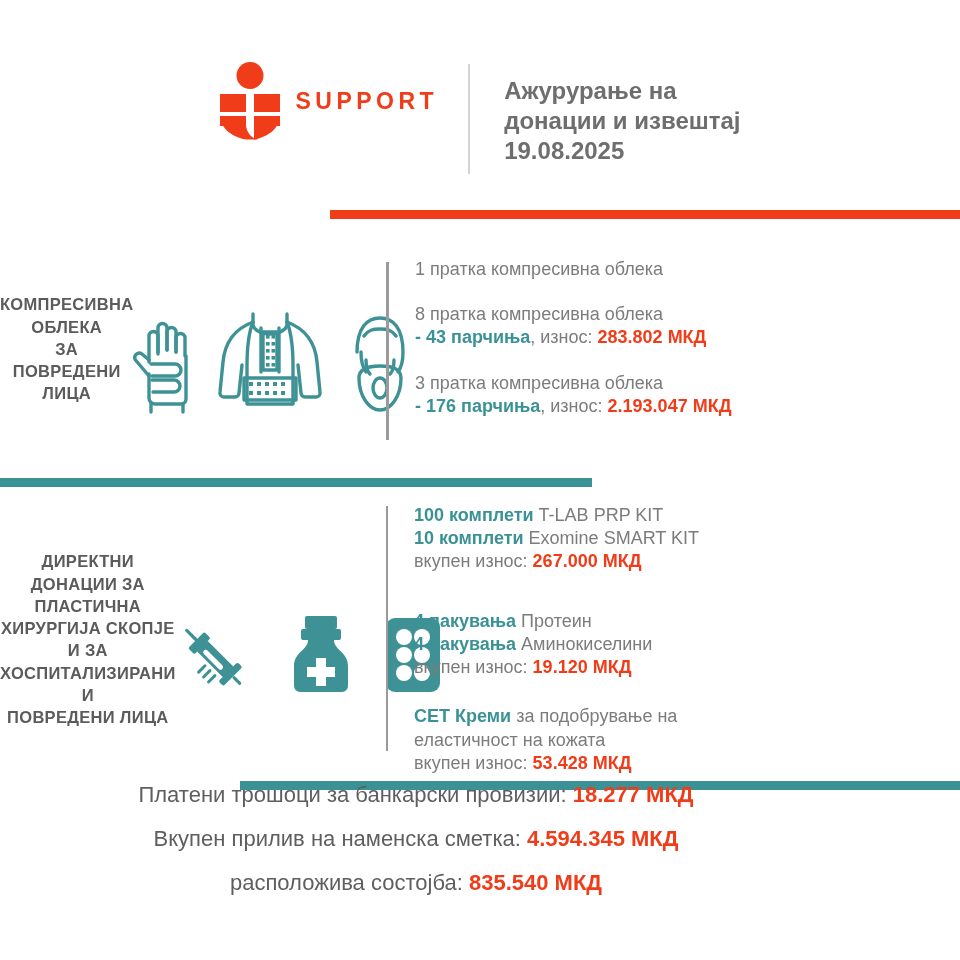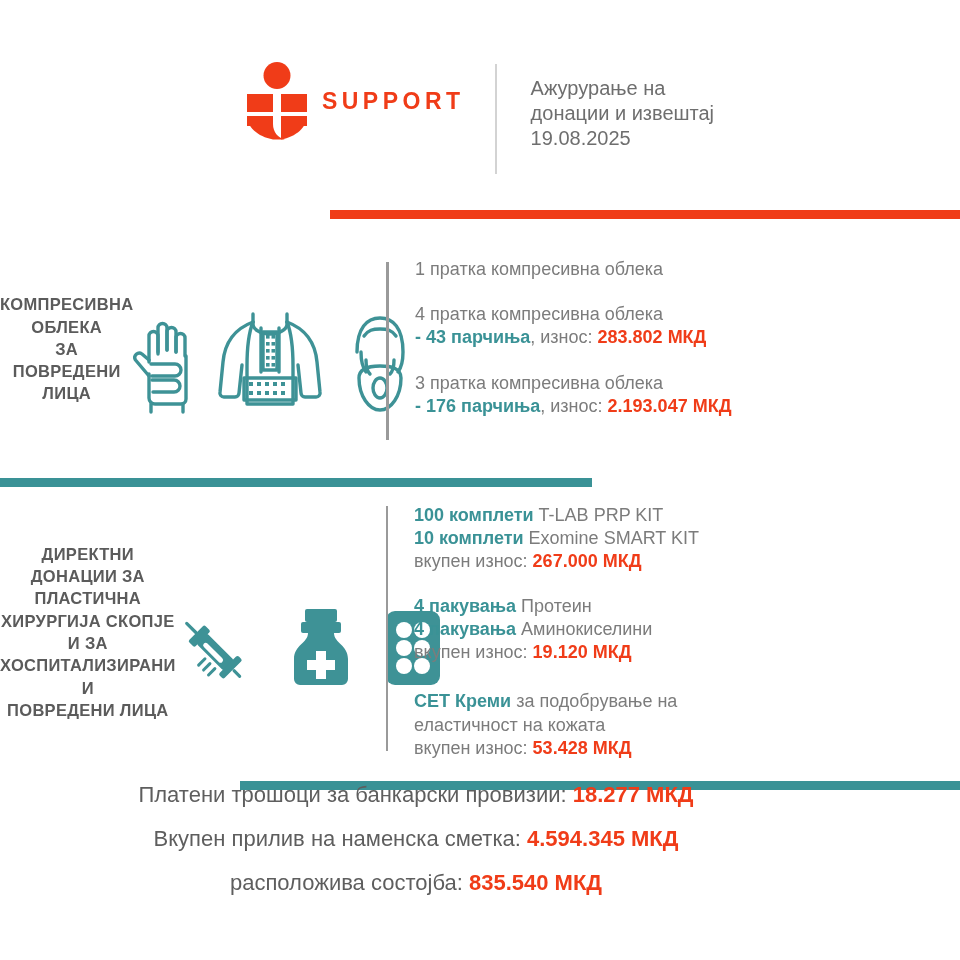--- a/index.html
+++ b/index.html
@@ -25,21 +25,21 @@
   }
   .logo-kocani {
     color: #F03C18; font-weight: bold; font-size: 33px;
     letter-spacing: 1.2px; margin-top: 2px;
   }
   .header-rule {
     width: 2px; background: #d3d3d3; height: 110px;
     margin: 0 34px 0 30px; align-self: flex-start; margin-top: 2px;
   }
   .header-title {
-    color: #6e6e6e; font-weight: normal; font-size: 20px;
+    color: #6e6e6e; font-weight: bold; font-size: 24px;
     line-height: 1.26; padding-top: 14px; white-space: pre-line;
   }
 
   
   .bar { position: absolute; height: 9px; }
   .bar-red   { background: #F03C18; left: 330px; top: 210px; width: 630px; }
   .bar-teal1 { background: #3A9296; left: 0px;   top: 478px; width: 592px; }
   .bar-teal2 { background: #3A9296; left: 240px; top: 781px; width: 720px; }
 
   
@@ -174,21 +174,21 @@
           </svg>
         </span>
       </div>
     </div>
     <div class="vrule" style="width:3px; height:178px; margin-top:4px;"></div>
     <div class="sec-right">
       <div class="entry">
         <div class="line"><span class="plain">1 пратка компресивна облека</span></div>
       </div>
       <div class="entry">
-        <div class="line"><span class="plain">4 пратка компресивна облека</span></div>
+        <div class="line"><span class="plain">8 пратка компресивна облека</span></div>
         <div class="line"><span class="teal">- </span><span class="teal">43 парчиња</span><span class="gray">, износ: </span><span class="red">283.802 МКД</span></div>
       </div>
       <div class="entry">
         <div class="line"><span class="plain">3 пратка компресивна облека</span></div>
         <div class="line"><span class="teal">- </span><span class="teal">176 парчиња</span><span class="gray">, износ: </span><span class="red">2.193.047 МКД</span></div>
       </div>
     </div>
   </div>
 
   <div class="section" style="left:0px; top:504px; width:960px;">
@@ -231,21 +231,21 @@
                 <circle cx="38" cy="39" r="8"></circle>
               <circle cx="20" cy="57" r="8"></circle>
                 <circle cx="38" cy="57" r="8"></circle>
             </g>
           </svg>
         </span>
       </div>
     </div>
     <div class="vrule" style="width:2px; height:245px; margin-top:2px;"></div>
     <div class="sec-right">
-      <div class="entry" style="margin-bottom:21px;">
+      <div class="entry" style="margin-bottom:36px;">
         <div class="line"><span class="teal">100 комплети</span><span class="plain"> T-LAB PRP KIT</span></div>
         <div class="line"><span class="teal">10 комплети</span><span class="plain"> Exomine SMART KIT</span></div>
         <div class="line"><span class="gray">вкупен износ: </span><span class="red">267.000 МКД</span></div>
       </div>
       <div class="entry" style="margin-bottom:26px;">
         <div class="line"><span class="teal">4 пакувања</span><span class="plain">  Протеин</span></div>
         <div class="line"><span class="teal">4 пакувања</span><span class="plain">  Аминокиселини</span></div>
         <div class="line"><span class="gray">вкупен износ: </span><span class="red">19.120 МКД</span></div>
       </div>
       <div class="entry">

